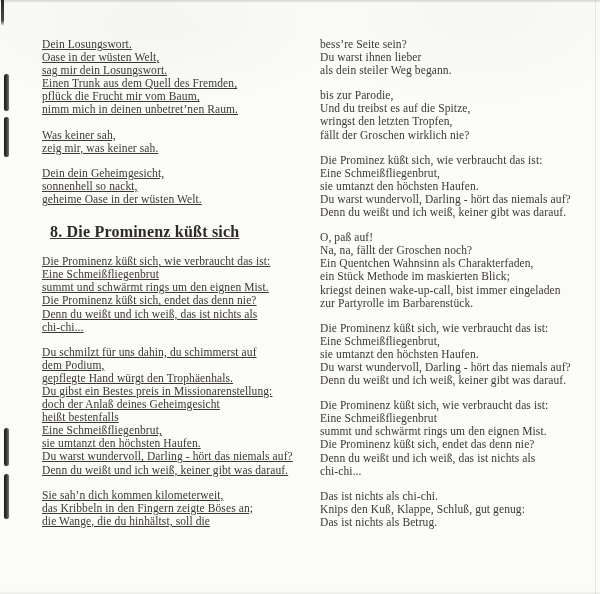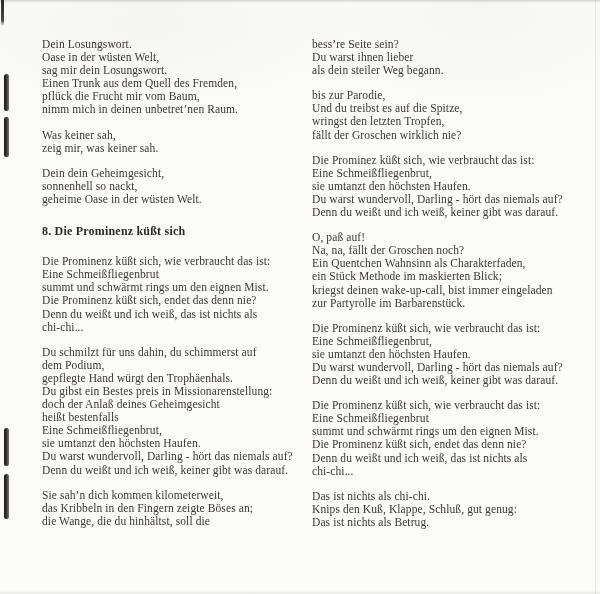--- a/index.html
+++ b/index.html
@@ -47,32 +47,32 @@
   .staple-bottom-a { top: 428px; height: 38px; }
   .staple-bottom-b { top: 474px; height: 45px; }
 
   .col {
     position: absolute;
     top: 38px;
     font-size: 11.5px;
     line-height: 13.1px;
     letter-spacing: 0.1px;
   }
-  .col-left  { left: 42px;  width: 262px; }
-  .col-right { left: 312px; width: 272px; }
+  .col-left  { left: 42px;  width: 262px; text-decoration: underline; }
+  .col-right { left: 320px; width: 272px; }
 
   .stanza { margin: 0 0 12px 0; padding: 0; }
   .line   { display: block; white-space: nowrap; }
 
   .song-heading {
-    font-size: 12px;
+    font-size: 16px;
     font-weight: bold;
     color: #2e2a26;
     letter-spacing: 0.2px;
-    margin: 19px 0 17px 0;
+    margin: 19px 0 17px 8px;
     padding: 0;
   }
 </style>
 </head>
 <body>
 
 <div class="page">
 
   <div class="top-shadow"></div>
   <div class="bottom-shadow"></div>

